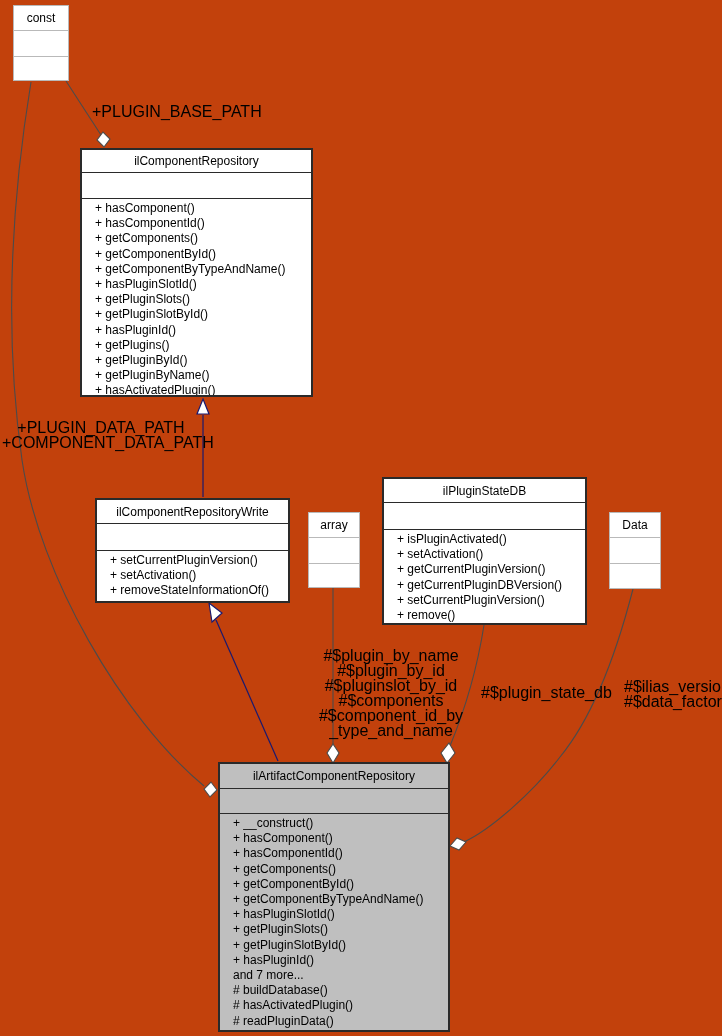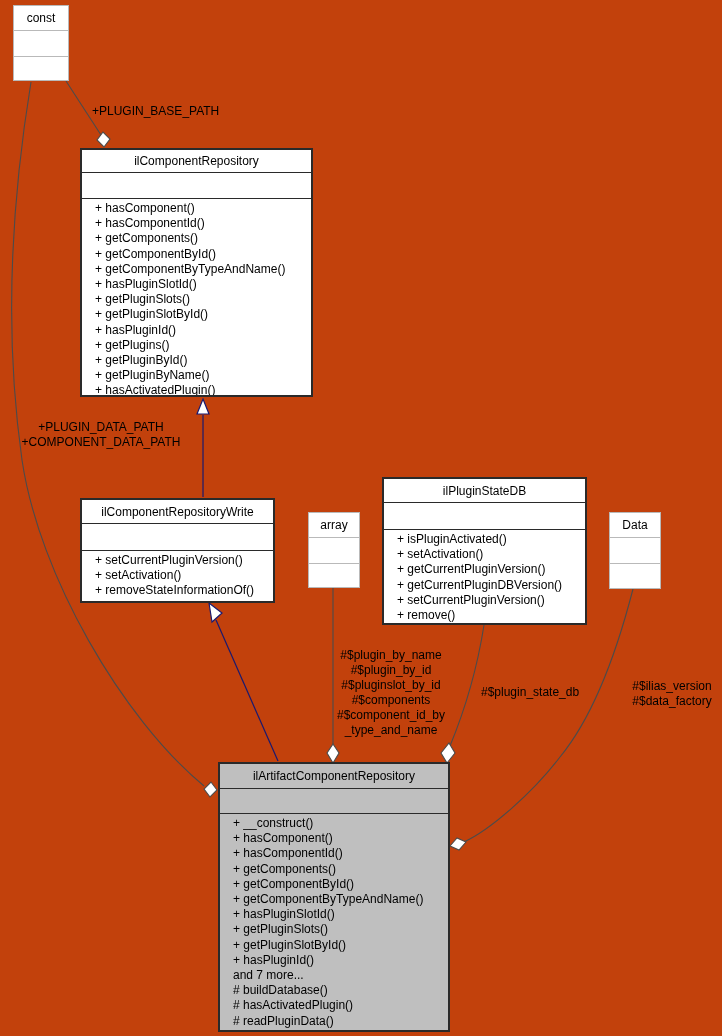--- a/index.html
+++ b/index.html
@@ -18,21 +18,21 @@
     border:2px solid var(--classBorder);display:flex;flex-direction:column;font-size:12px;}
   .uml-class.external{border:1px solid var(--extBorder);}
   .uml-class.highlight{background:var(--hlFill);}
   .uml-title{flex:0 0 auto;display:flex;align-items:center;justify-content:center;
     border-bottom:1px solid var(--classBorder);white-space:nowrap;overflow:hidden;}
   .external .uml-title{border-bottom:1px solid var(--extBorder);}
   .uml-attrs{flex:0 0 auto;border-bottom:1px solid var(--classBorder);}
   .external .uml-attrs{border-bottom:1px solid var(--extBorder);}
   .uml-methods{flex:1 1 auto;padding:2px 13px;line-height:15.2px;overflow:hidden;white-space:nowrap;}
   .m{white-space:nowrap;}
-  .edge-label{position:absolute;font-size:12px;line-height:15px;white-space:nowrap;}
+  .edge-label{position:absolute;font-size:16px;line-height:15px;white-space:nowrap;}
   .edge-label.center{text-align:center;}
 </style>
 </head>
 <body>
 
 <div class="canvas">
 
   <svg class="edges" viewBox="0 0 722 1036" aria-hidden="true">
 
     <path class="edge" d="M 31 82 C 10 210, 5 340, 22 460 C 39 575, 122 718, 204 786"></path>
@@ -76,21 +76,21 @@
         <div class="m">+ getPluginSlots()</div>
         <div class="m">+ getPluginSlotById()</div>
         <div class="m">+ hasPluginId()</div>
         <div class="m">+ getPlugins()</div>
         <div class="m">+ getPluginById()</div>
         <div class="m">+ getPluginByName()</div>
         <div class="m">+ hasActivatedPlugin()</div>
       </div>
   </div>
 
-  <div class="uml-class" style="left:80px;top:498px;width:195px;height:105px">
+  <div class="uml-class" style="left:95px;top:498px;width:195px;height:105px">
     <div class="uml-title" style="height:23px">ilComponentRepositoryWrite</div>
     <div class="uml-attrs" style="height:26px"></div>
     <div class="uml-methods">
         <div class="m">+ setCurrentPluginVersion()</div>
         <div class="m">+ setActivation()</div>
         <div class="m">+ removeStateInformationOf()</div>
       </div>
   </div>
 
   <div class="uml-class external" style="left:308px;top:512px;width:52px;height:76px">

